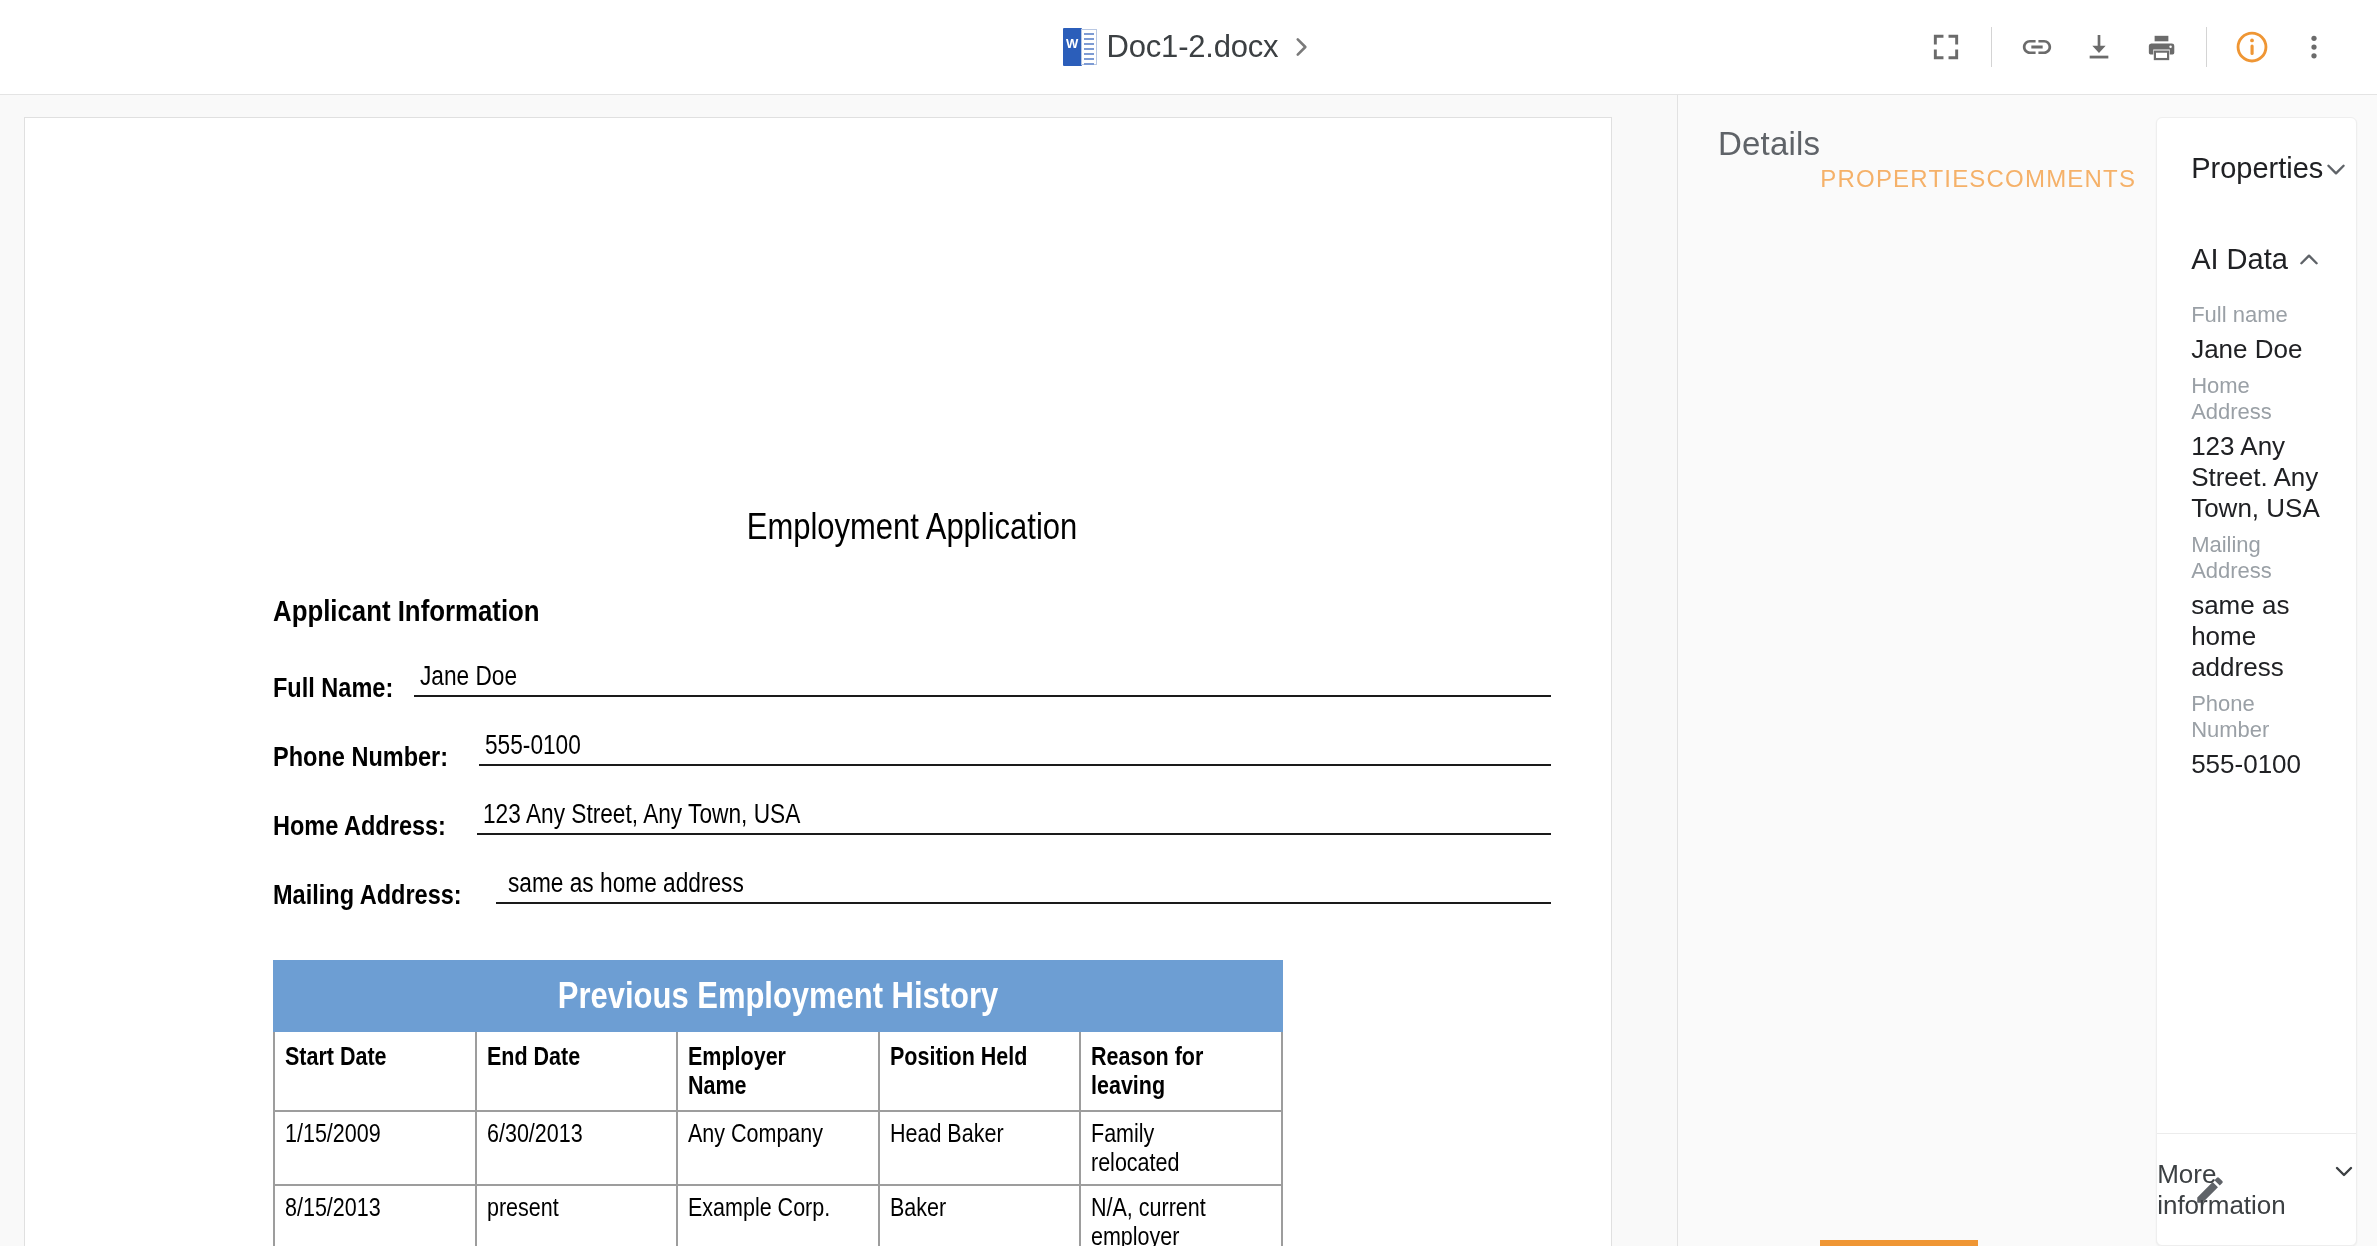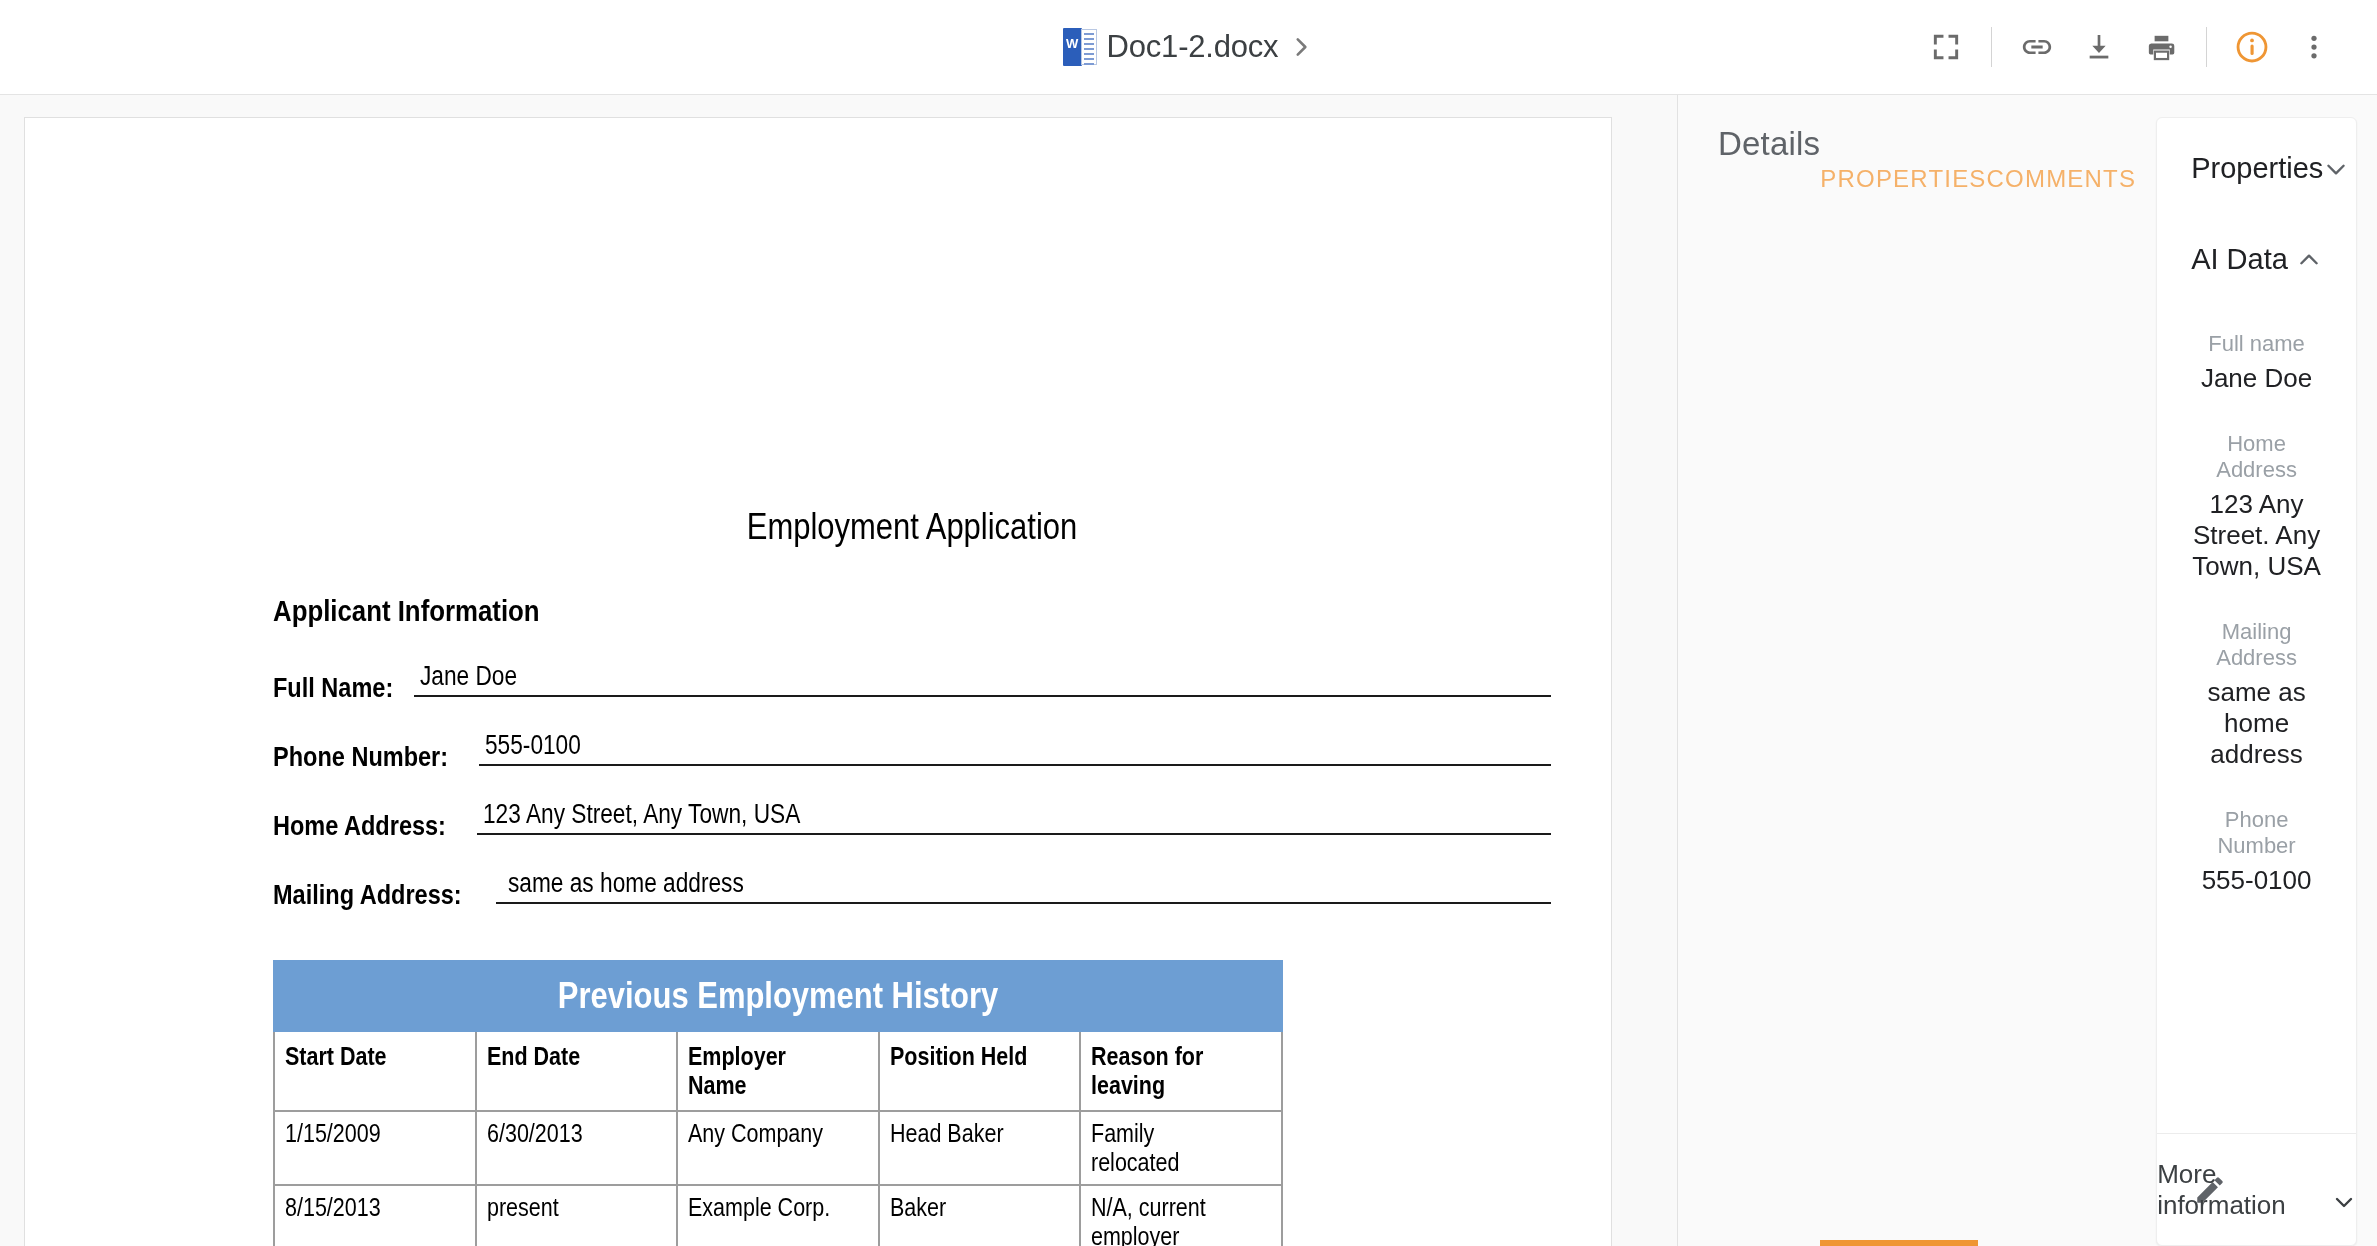--- a/index.html
+++ b/index.html
@@ -171,33 +171,33 @@
   }
   .card-body { padding: 0 34px; flex: 1; }
   .sect-head {
     display: flex; align-items: center; justify-content: space-between;
     padding: 34px 0 18px 0;
   }
   .sect-head .sect-title { font-size: 29px; color: #202124; font-weight: 400; }
   .chev { width: 26px; height: 26px; flex: none; }
   .sect-head.aidata { padding-top: 40px; }
 
-  .kv { margin-top: 37px; text-align: center; }
+  .kv { margin-top: 8px; }
   .kv:first-of-type { margin-top: 12px; }
   .kv-key { font-size: 22px; color: #9aa0a6; margin-bottom: 6px; }
   .kv-val { font-size: 26px; color: #202124; }
 
   .card-footer {
     border-top: 1px solid #ececec;
     height: 112px; display: flex; align-items: center;
     padding: 0 36px; position: relative;
   }
   .pencil { width: 34px; height: 34px; flex: none; cursor: pointer; }
   .more-info {
-    margin-left: auto; display: flex; align-items: flex-end; gap: 12px;
+    margin-left: auto; display: flex; align-items: flex-start; gap: 12px;
     font-size: 26px; color: #3c4043; cursor: pointer;
     position: absolute; left: 0; right: 0; justify-content: center;
     pointer-events: none;
   }
   .more-info > * { pointer-events: auto; }
 </style>
 </head>
 <body>
 
 <div class="app">

